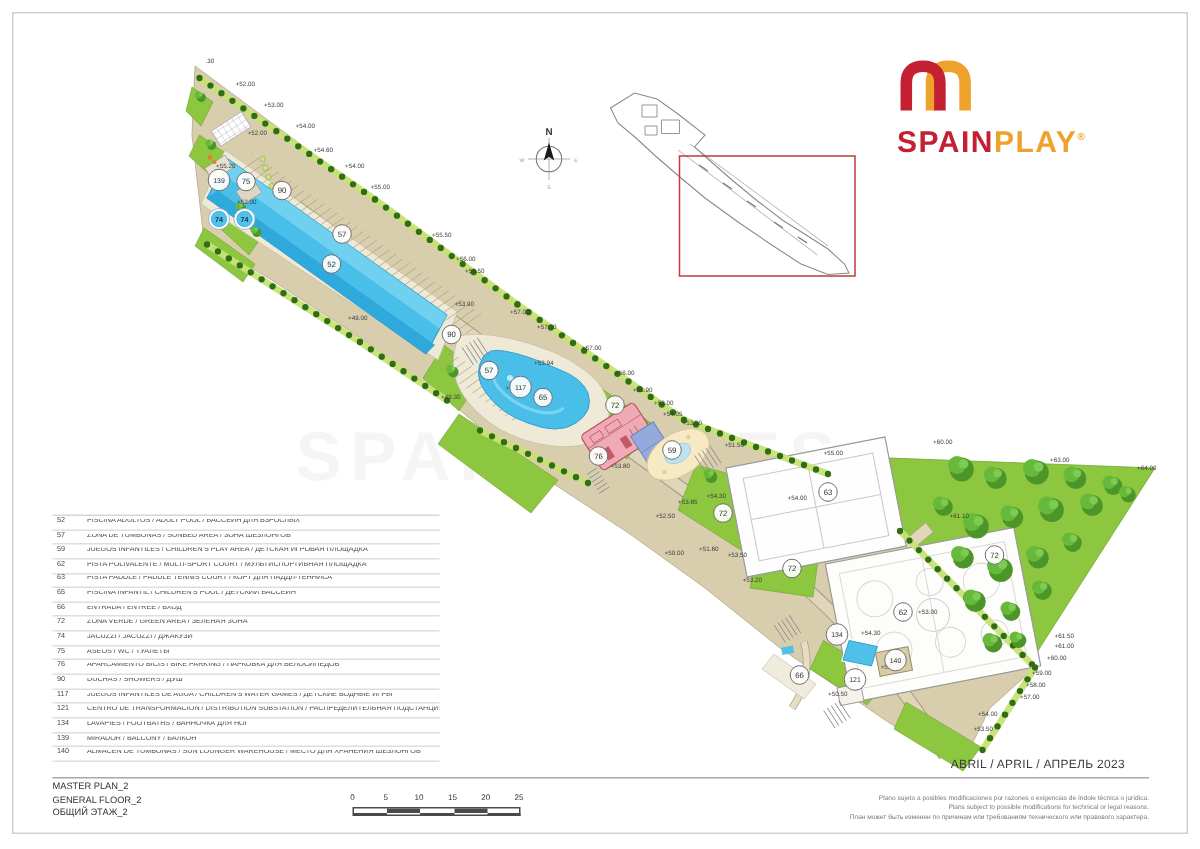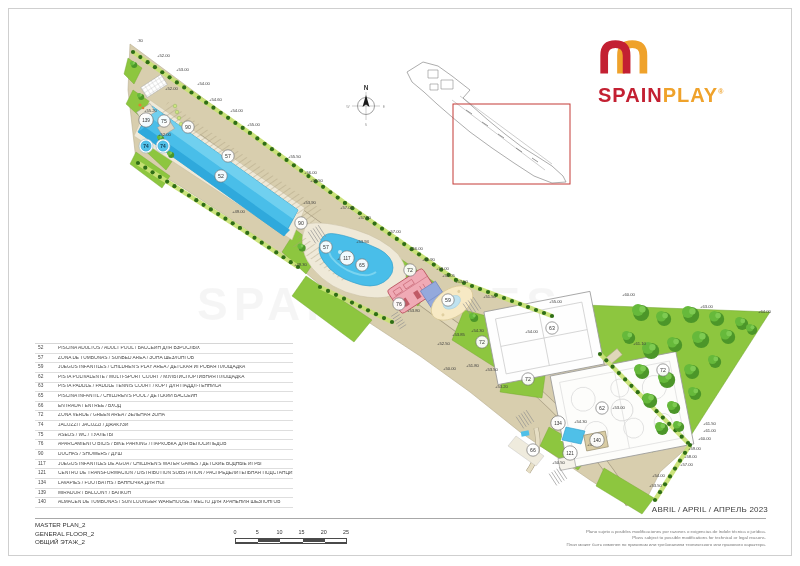--- a/index.html
+++ b/index.html
@@ -20,21 +20,21 @@
   #legend{position:absolute;left:35px;top:343px;width:258px;height:164px;border-top:1px solid #d6d6d6;
           display:flex;flex-direction:column;}
   .legend-row{flex:1;display:flex;align-items:center;border-bottom:1px solid #dedede;
               font-size:4.8px;color:#4a4a4a;line-height:1;}
   .legend-row .num{width:20px;padding-left:3px;flex:none;}
   .legend-row .desc{flex:1;white-space:nowrap;overflow:hidden;}
 
   
   #rule{position:absolute;left:35px;top:518px;width:731px;height:0;border-top:1px solid #a8a8a8;}
   #titleblock{position:absolute;left:35px;top:521px;font-size:6.2px;color:#333;line-height:8.6px;white-space:nowrap;}
-  #date-line{position:absolute;left:468px;top:505px;width:300px;text-align:right;font-size:8px;color:#3d3d3d;letter-spacing:.2px;}
+  #date-line{position:absolute;left:450px;top:505px;width:300px;text-align:right;font-size:8px;color:#3d3d3d;letter-spacing:.2px;}
   #disclaimer{position:absolute;left:366px;top:529px;width:400px;text-align:right;font-size:4.4px;color:#7a7a7a;line-height:6.4px;}
 
   
   #scalebar{position:absolute;left:235px;top:529px;width:112px;height:18px;}
   #scale-ticks{position:relative;height:7px;font-size:5.4px;color:#333;}
   #scale-ticks span{position:absolute;transform:translateX(-50%);}
   #scale-bar{position:relative;margin-top:2px;height:6px;border:0.5px solid #4a4a4a;box-sizing:border-box;}
   #scale-bar .seg{position:absolute;width:22.2px;height:2.5px;background:#4a4a4a;}
 </style>
 </head>

